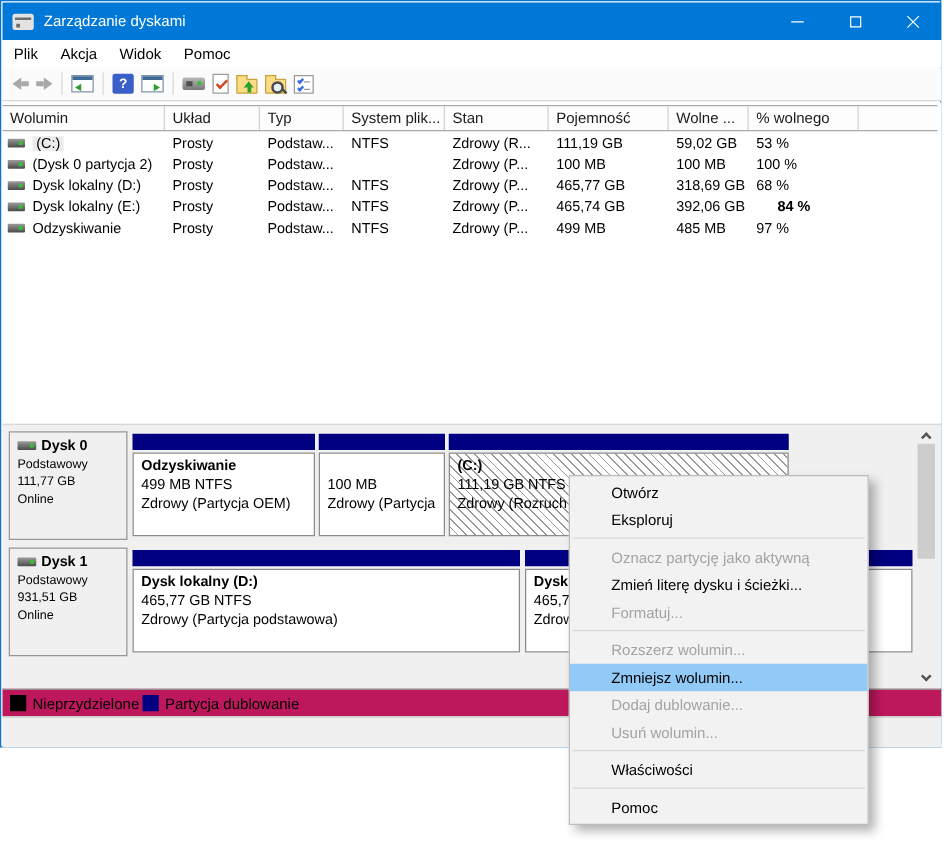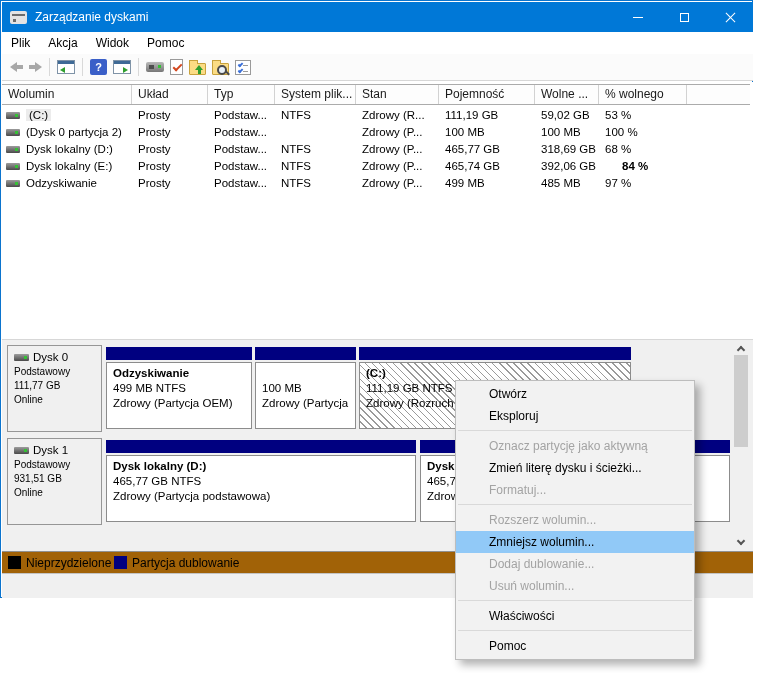--- a/index.html
+++ b/index.html
@@ -81,21 +81,21 @@
   .pt-line { font-size:11.5px; height:15px; line-height:15px; white-space:nowrap; }
 
   
   .vscroll { position:absolute; left:732px; top:339px; width:16px; height:210px; background:#f0f0f0; }
   .sb-btn { position:absolute; left:0; width:16px; height:16px; display:flex; align-items:center; justify-content:center; }
   .chev-up { width:6px; height:6px; border-left:2px solid #555; border-top:2px solid #555; transform:rotate(45deg); margin-top:3px; }
   .chev-down { width:6px; height:6px; border-right:2px solid #555; border-bottom:2px solid #555; transform:rotate(45deg); margin-bottom:3px; }
   .sb-thumb { position:absolute; left:1px; top:15px; width:14px; height:92px; background:#cdcdcd; }
 
   
-  .legendbar { position:absolute; left:1px; top:550px; width:751px; height:22px; background:#a16207; border-top:1px solid #919191; }
+  .legendbar { position:absolute; left:1px; top:550px; width:751px; height:22px; background:#be185d; border-top:1px solid #919191; }
   .swatch { position:absolute; top:4px; width:13px; height:13px; }
   .legend-label { position:absolute; top:3px; font-size:12px; line-height:16px; color:#000; white-space:nowrap; }
   .statusstrip { position:absolute; left:1px; top:572px; width:751px; height:25px; background:#f0f0f0; border-top:1px solid #c3c3c3; }
 
   
   .ctx-menu { position:absolute; left:455px; top:380px; width:240px; background:#f2f2f2; border:1px solid #bdbdbd; box-shadow:5px 5px 8px rgba(0,0,0,0.30); padding:2px 0; z-index:50; }
   .ctx-item { height:22px; line-height:22px; font-size:12px; padding-left:33px; color:#000; white-space:nowrap; }
   .ctx-item.disabled { color:#a3a3a3; }
   .ctx-item.highlight { background:#91c9f7; }
   .ctx-sep { height:0; border-top:1px solid #d9d9d9; margin:3px 2px 4px 2px; }
@@ -241,21 +241,21 @@
         <div class="cell" style="left:360px;width:77px;">Zdrowy (P...</div>
         <div class="cell" style="left:443px;width:90px;">499 MB</div>
         <div class="cell" style="left:539px;width:58px;">485 MB</div>
         <div class="cell" style="left:603px;width:82px;">97 %</div>
       </div>
     </div>
 
     <div class="graph-pane"></div>
 
     <div class="disk-label" style="left:6px;top:344px;">
-      <div class="dl-name"><span class="disk-icon"></span><span style="font-weight:normal;text-align:center;">Dysk 0</span></div>
+      <div class="dl-name"><span class="disk-icon"></span><span style="font-weight:bold;text-align:center;">Dysk 0</span></div>
       <div class="dl-line">Podstawowy</div>
       <div class="dl-line">111,77 GB</div>
       <div class="dl-line">Online</div>
     </div>
     <div class="partition" style="left:105px;top:346px;width:146px;height:82px;">
       <div class="pt-band"></div>
       <div class="pt-body">
         <div class="pt-title">Odzyskiwanie</div>
         <div class="pt-line">499 MB NTFS</div>
         <div class="pt-line">Zdrowy (Partycja OEM)</div>
@@ -272,21 +272,21 @@
     <div class="partition" style="left:358px;top:346px;width:272px;height:82px;">
       <div class="pt-band"></div>
       <div class="pt-body hatched">
         <div class="pt-title">(C:)</div>
         <div class="pt-line">111,19 GB NTFS</div>
         <div class="pt-line">Zdrowy (Rozruch</div>
       </div>
     </div>
 
     <div class="disk-label" style="left:6px;top:437px;">
-      <div class="dl-name"><span class="disk-icon"></span><span style="font-weight:normal;">Dysk 1</span></div>
+      <div class="dl-name"><span class="disk-icon"></span><span style="font-weight:bold;">Dysk 1</span></div>
       <div class="dl-line">Podstawowy</div>
       <div class="dl-line">931,51 GB</div>
       <div class="dl-line">Online</div>
     </div>
     <div class="partition" style="left:105px;top:439px;width:310px;height:82px;">
       <div class="pt-band"></div>
       <div class="pt-body">
         <div class="pt-title">Dysk lokalny  (D:)</div>
         <div class="pt-line">465,77 GB NTFS</div>
         <div class="pt-line">Zdrowy (Partycja podstawowa)</div>

